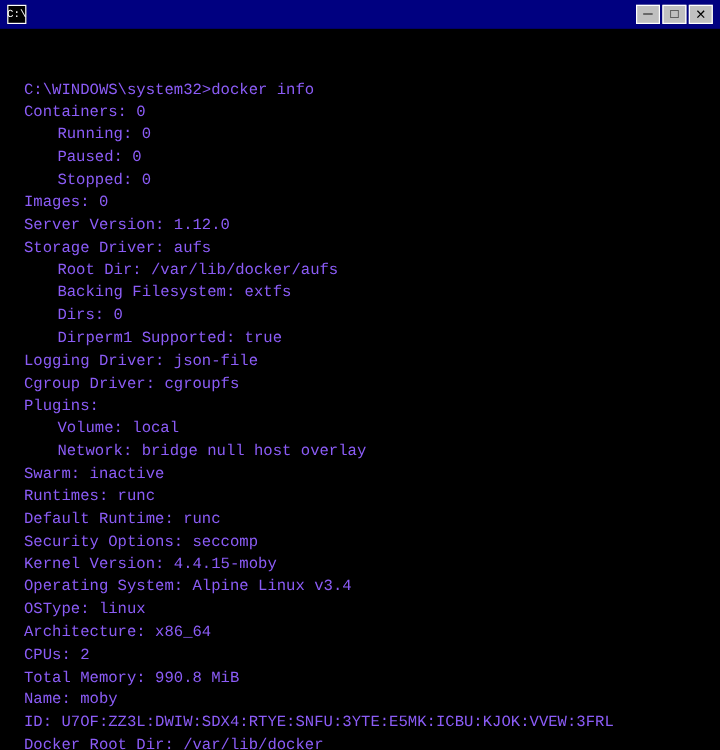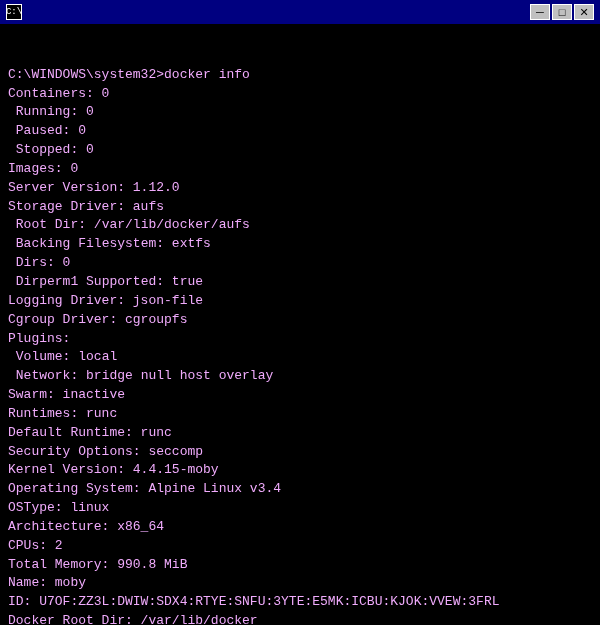--- a/index.html
+++ b/index.html
@@ -70,34 +70,34 @@
       align-items: center;
       justify-content: center;
       font-size: 11px;
       color: #000;
       cursor: pointer;
       font-family: Arial, sans-serif;
     }
 
     .content {
       flex: 1;
-      padding: 4px 8px;
-      color: #f0abfc;
+      padding: 4px 20px;
+      color: #8b5cf6;
       overflow: hidden;
       line-height: 1.45;
       white-space: pre-wrap;
       font-size: 13px;
     }
 
     .line {
       display: block;
     }
 
     .indent {
-      margin-left: 0;
+      margin-left: 20px;
     }
   </style>
 </head>
 <body>
 
 <div class="window">
   <div class="title-bar">
     <div class="title-bar-left">
       <div class="title-icon">C:\</div>
     </div>

